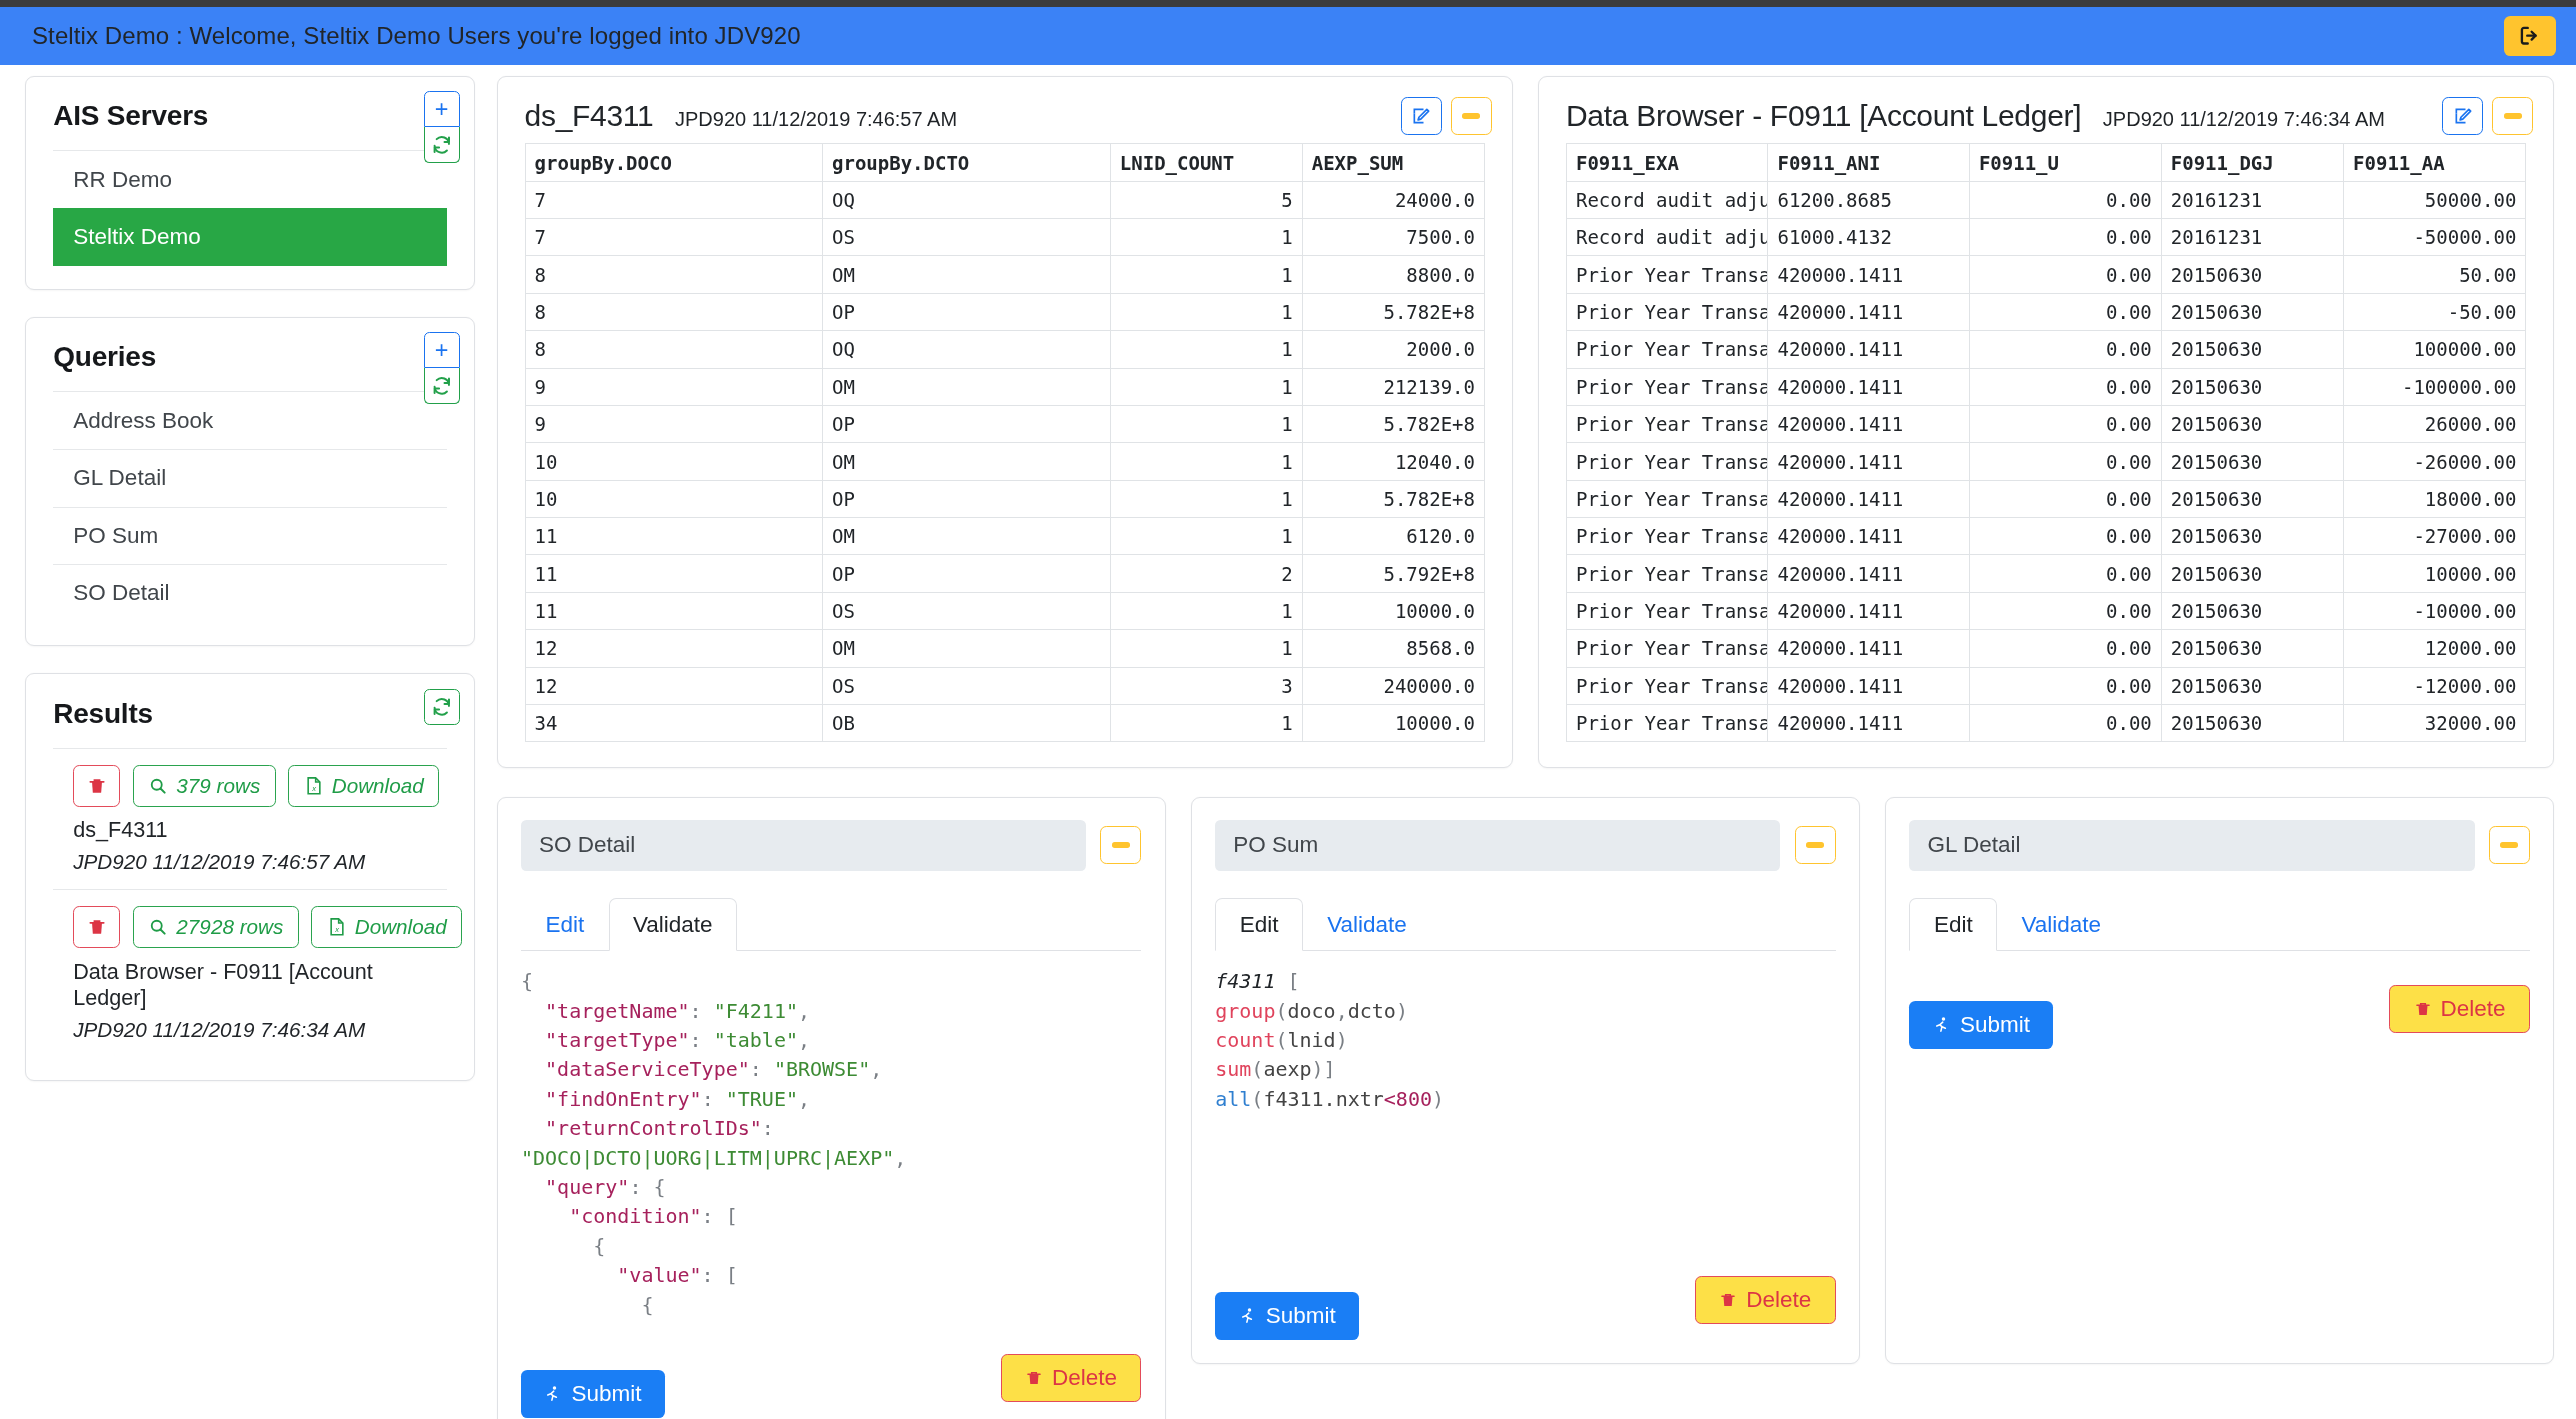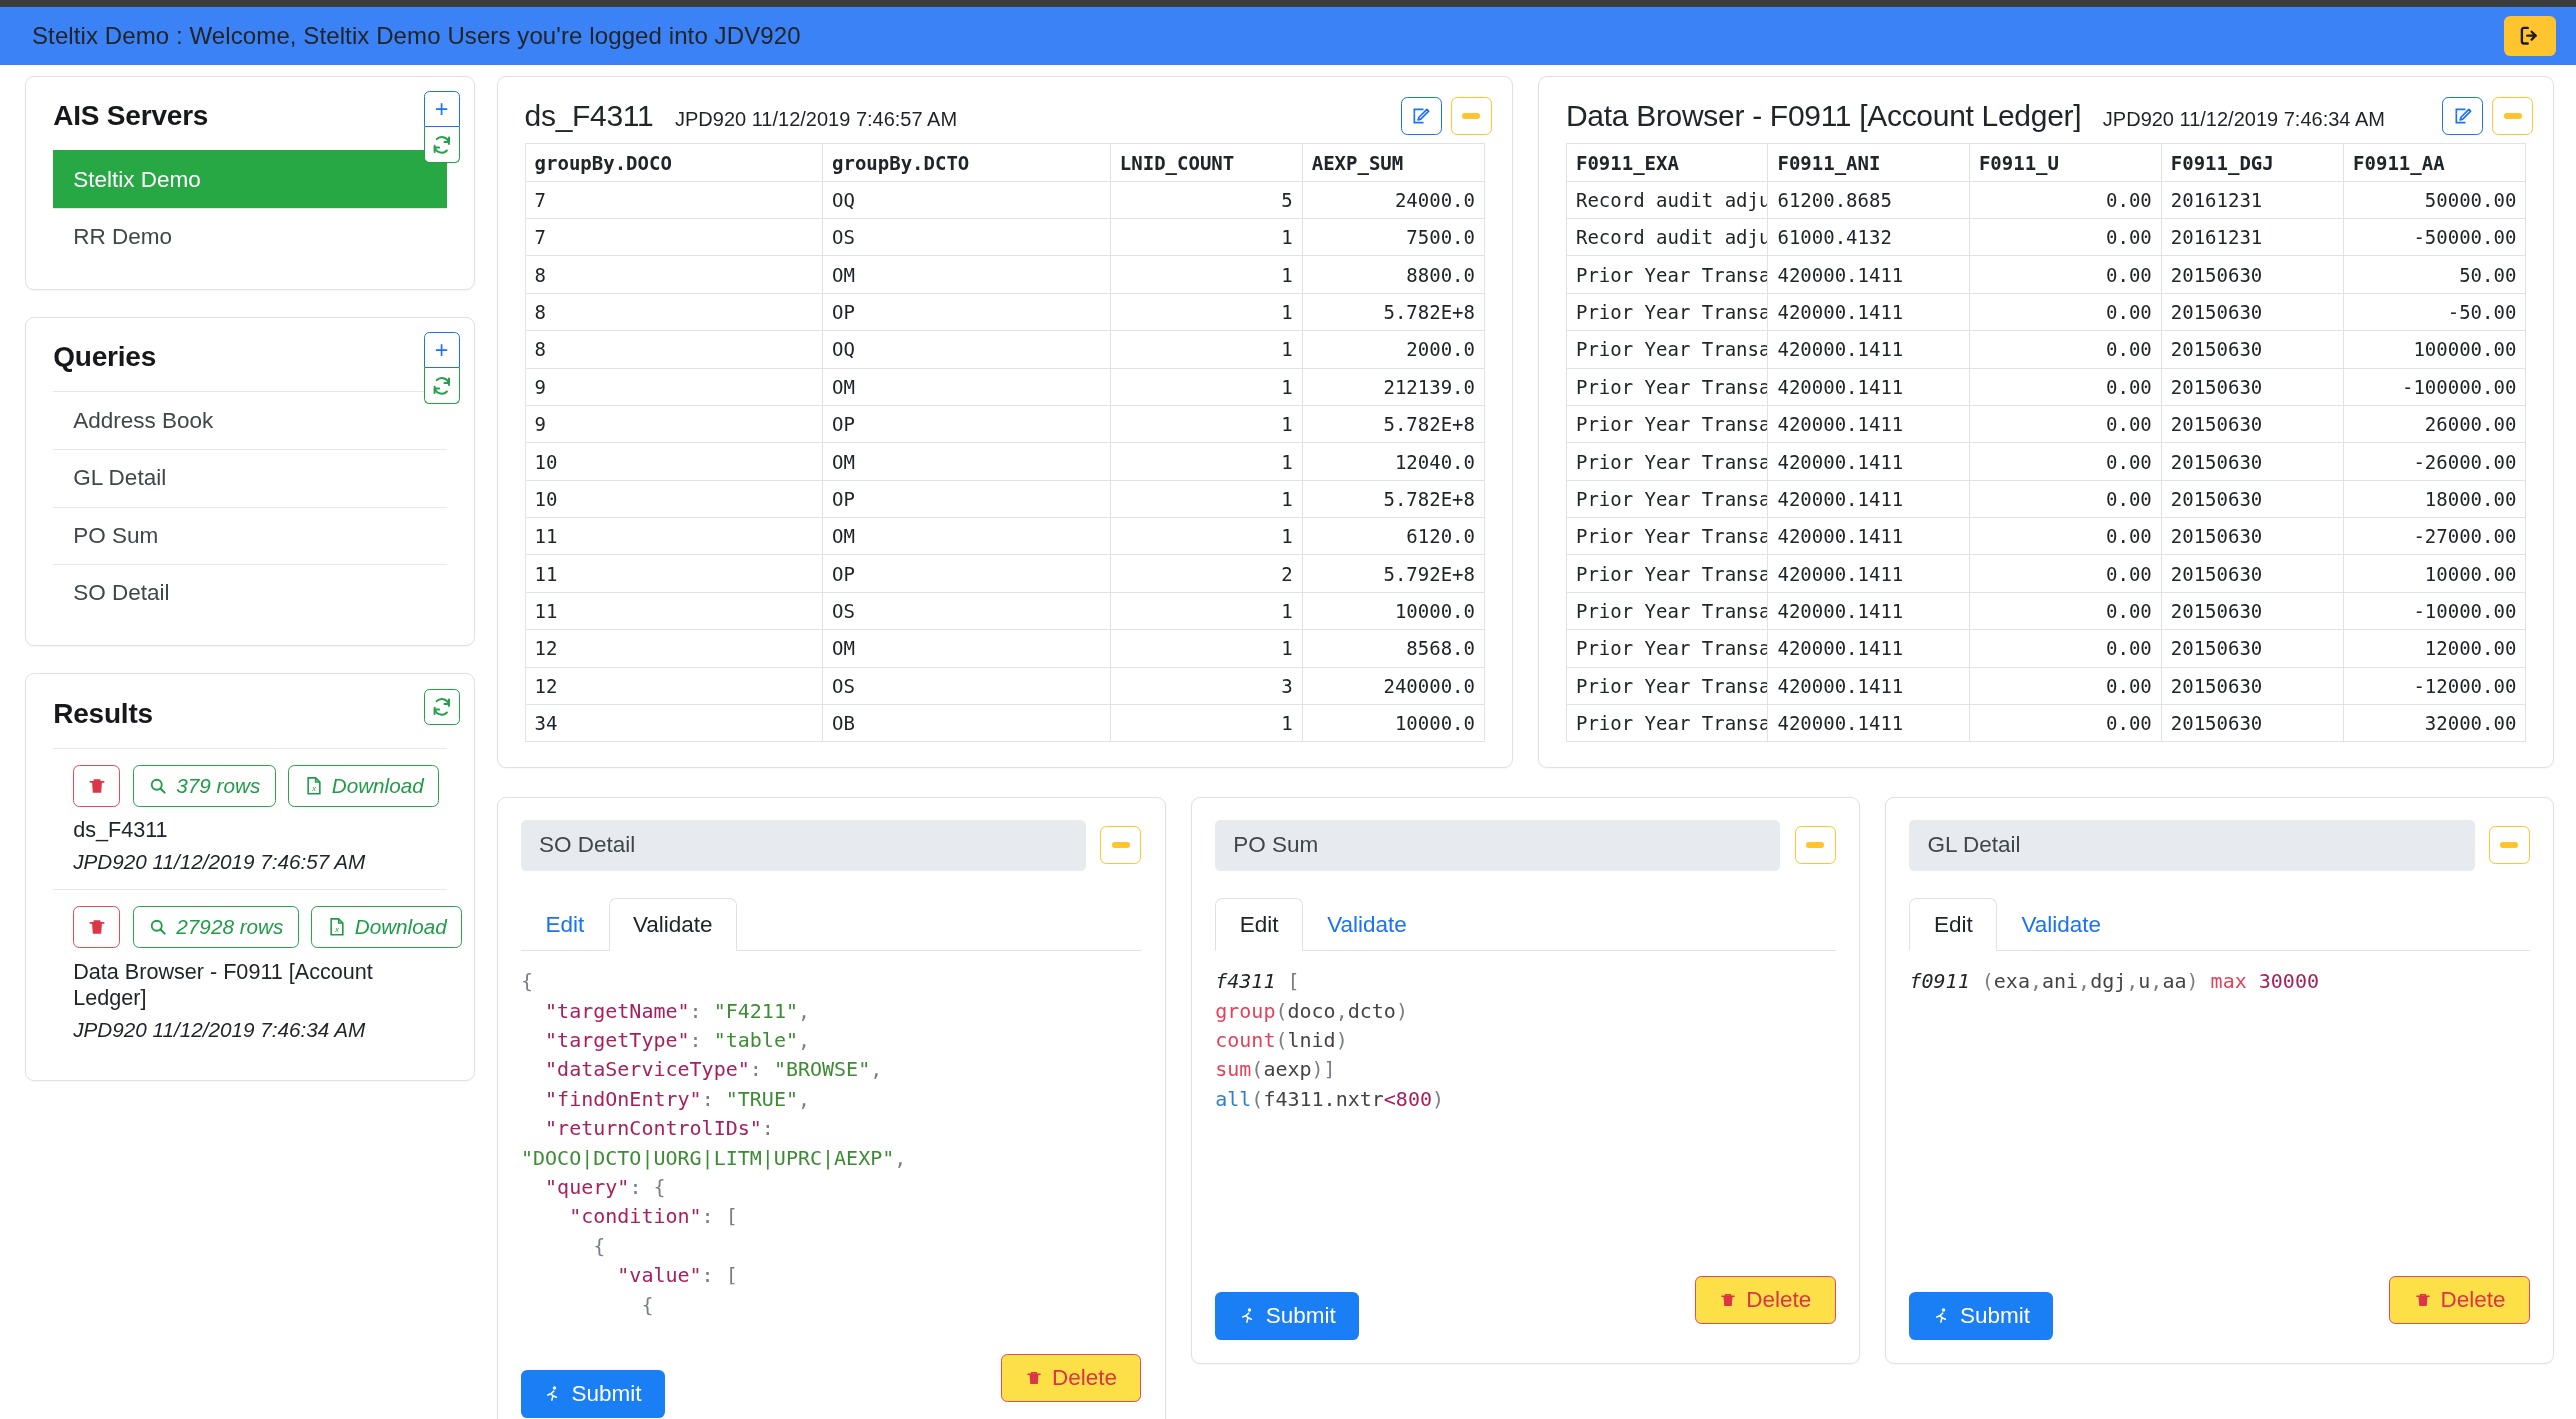--- a/index.html
+++ b/index.html
@@ -141,22 +141,22 @@
 </div>
 
 <div class="page">
 
   <div class="left-col">
 
     <div class="card">
       <div class="card-pad">
         <div class="card-title">AIS Servers</div>
         <div class="list">
+          <div class="list-item">RR Demo</div>
           <div class="list-item selected">Steltix Demo</div>
-          <div class="list-item">RR Demo</div>
         </div>
       </div>
       <div class="corner-btns">
         <div class="sq-btn sq-blue">+</div>
         <div class="sq-btn sq-green">
           <svg width="21.6" height="21.6" viewBox="0 0 24 24">
             <path d="M20 11a8 8 0 0 0-13.7-5.3M4 13a8 8 0 0 0 13.7 5.3" fill="none" stroke="#22a04a" stroke-width="2.2" stroke-linecap="round"></path>
             <path d="M20 4v5h-5M4 20v-5h5" fill="none" stroke="#22a04a" stroke-width="2.2" stroke-linecap="round" stroke-linejoin="round"></path>
           </svg>
         </div>
@@ -621,21 +621,20 @@
         <div class="qhead">
           <input class="qname" type="text" value="GL Detail" style="">
           <div class="qmin">
               <span class="minus-bar"></span>
             </div>
         </div>
         <div class="tabs">
           <div class="tab active">Edit</div>
           <div class="tab">Validate</div>
         </div>
-        <div class="code"><span class="ital">f0911</span> <span class="p">(</span>exa<span class="p">,</span>ani<span class="p">,</span>dgj<span class="p">,</span>u<span class="p">,</span>aa<span class="p">)</span> <span class="fn">max</span> <span class="num2">30000</span></div>
         <div class="qfoot">
           <button class="btn-submit">
             <svg width="18" height="21.6" viewBox="0 0 24 24">
               <circle cx="14" cy="4.4" r="2.3" fill="#fff"></circle>
               <path d="M13 8.5 L9 12 l3 2.5 l-1.5 6 M12 14.5 l4.5 2 M9 12 l-4 1.5" stroke="#fff" stroke-width="2.1" fill="none" stroke-linecap="round" stroke-linejoin="round"></path>
             </svg>
             <span>Submit</span>
           </button>
           <button class="btn-delete">
             <svg width="18" height="20" viewBox="0 0 24 24">

